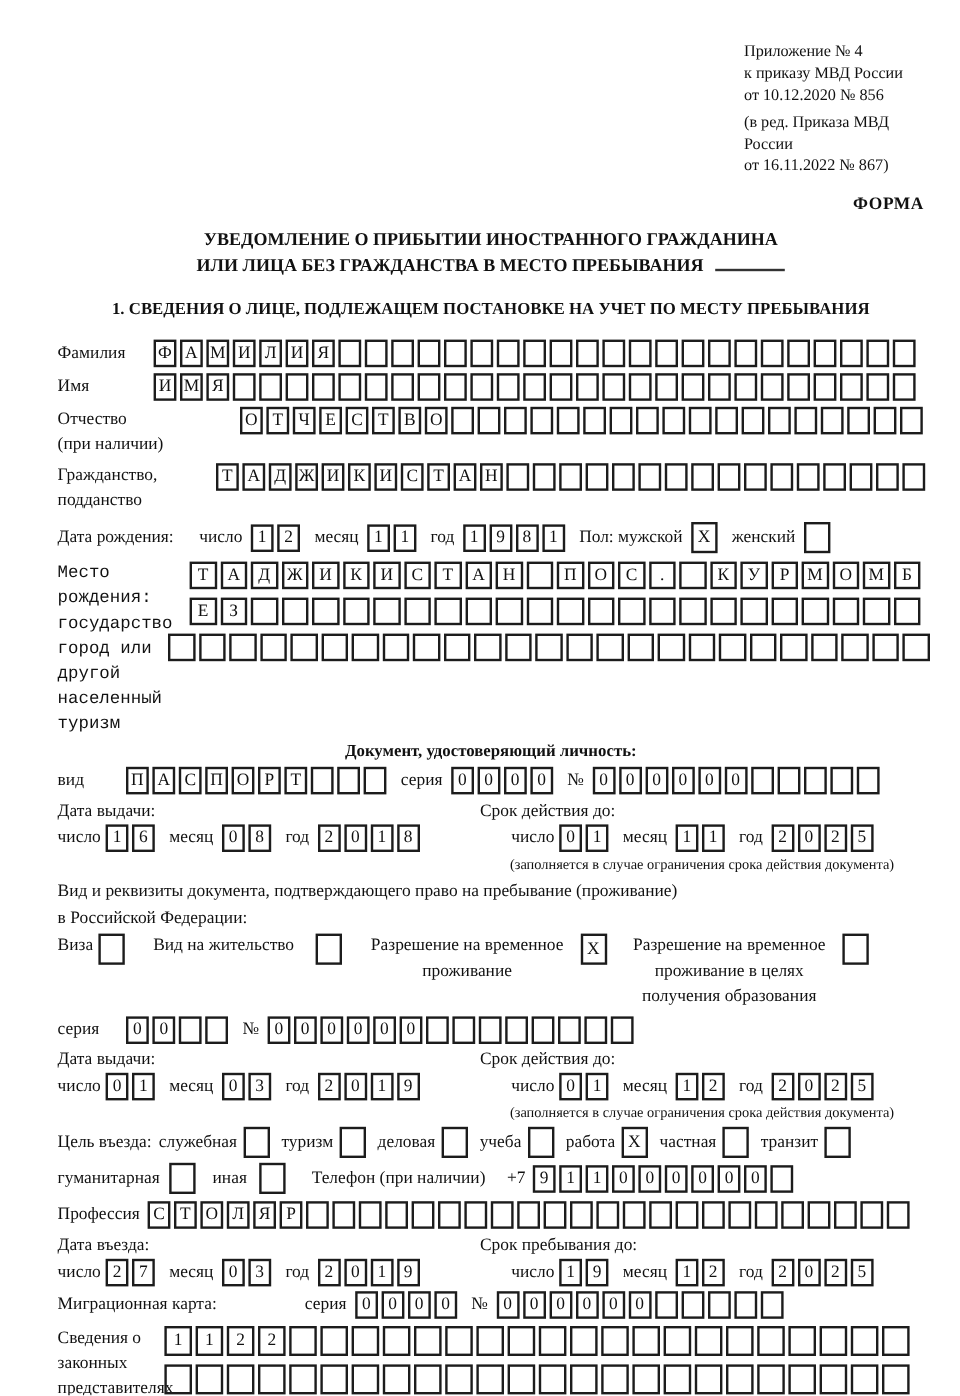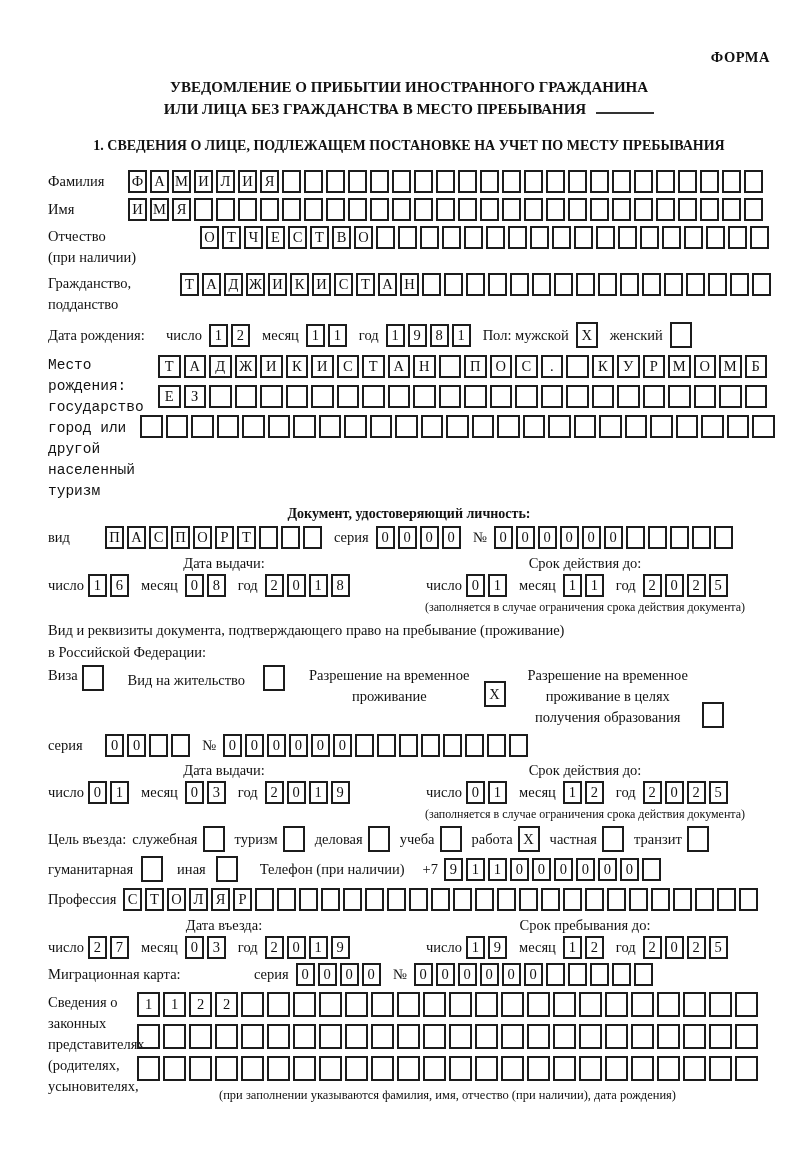--- a/index.html
+++ b/index.html
@@ -37,43 +37,50 @@
 
   .stack>.cells{margin-bottom:7px;}
   .stack>.cells:last-child{margin-bottom:0;}
   .shiftl{margin-left:-18px;}
 
   .docheading{text-align:center;font-weight:bold;font-size:14px;margin:4px 0 4px 0;}
 
   .datepair{display:flex;margin-top:6px;margin-bottom:4px;}
   .datecol1{width:352px;flex:none;}
   .datecol2{flex:1;}
-  .datehead{text-align:center;margin-bottom:2px;}
+  .datehead{margin-bottom:2px;}
   .dategrp{display:flex;align-items:center;}
   .note{font-size:12px;margin-top:3px;white-space:nowrap;text-align:center;}
 
   .para{line-height:22px;margin-top:4px;}
 
   .optrow{display:flex;align-items:flex-start;margin-top:2px;margin-bottom:6px;}
   .opt{display:flex;align-items:flex-start;}
   .optlines{text-align:center;line-height:21px;}
-  .optgap{margin-left:14px;align-items:flex-end;}
+  .optgap{margin-left:14px;}
 
   .purp{display:flex;align-items:center;margin-top:2px;}
   .purp .cells{margin-left:5px;}
   .purp .plab{margin-left:10px;}
 
   .hum{display:flex;align-items:center;margin-top:4px;}
   .cap{font-size:12.5px;margin-top:6px;text-align:center;}
 </style>
 </head>
 <body>
 
 <div class="page">
 
+  <div class="hdr">
+    <div>Приложение № 4</div>
+    <div>к приказу МВД России</div>
+    <div>от 10.12.2020 № 856</div>
+    <div class="amend">(в ред. Приказа МВД России</div>
+    <div>от 16.11.2022 № 867)</div>
+  </div>
 
   <div class="forma">ФОРМА</div>
 
   <div class="title">
     <div>УВЕДОМЛЕНИЕ О ПРИБЫТИИ ИНОСТРАННОГО ГРАЖДАНИНА</div>
     <div><span>ИЛИ ЛИЦА БЕЗ ГРАЖДАНСТВА В МЕСТО ПРЕБЫВАНИЯ</span><span class="blankline"></span></div>
   </div>
 
   <div class="sect">1. СВЕДЕНИЯ О ЛИЦЕ, ПОДЛЕЖАЩЕМ ПОСТАНОВКЕ НА УЧЕТ ПО МЕСТУ ПРЕБЫВАНИЯ</div>
 

